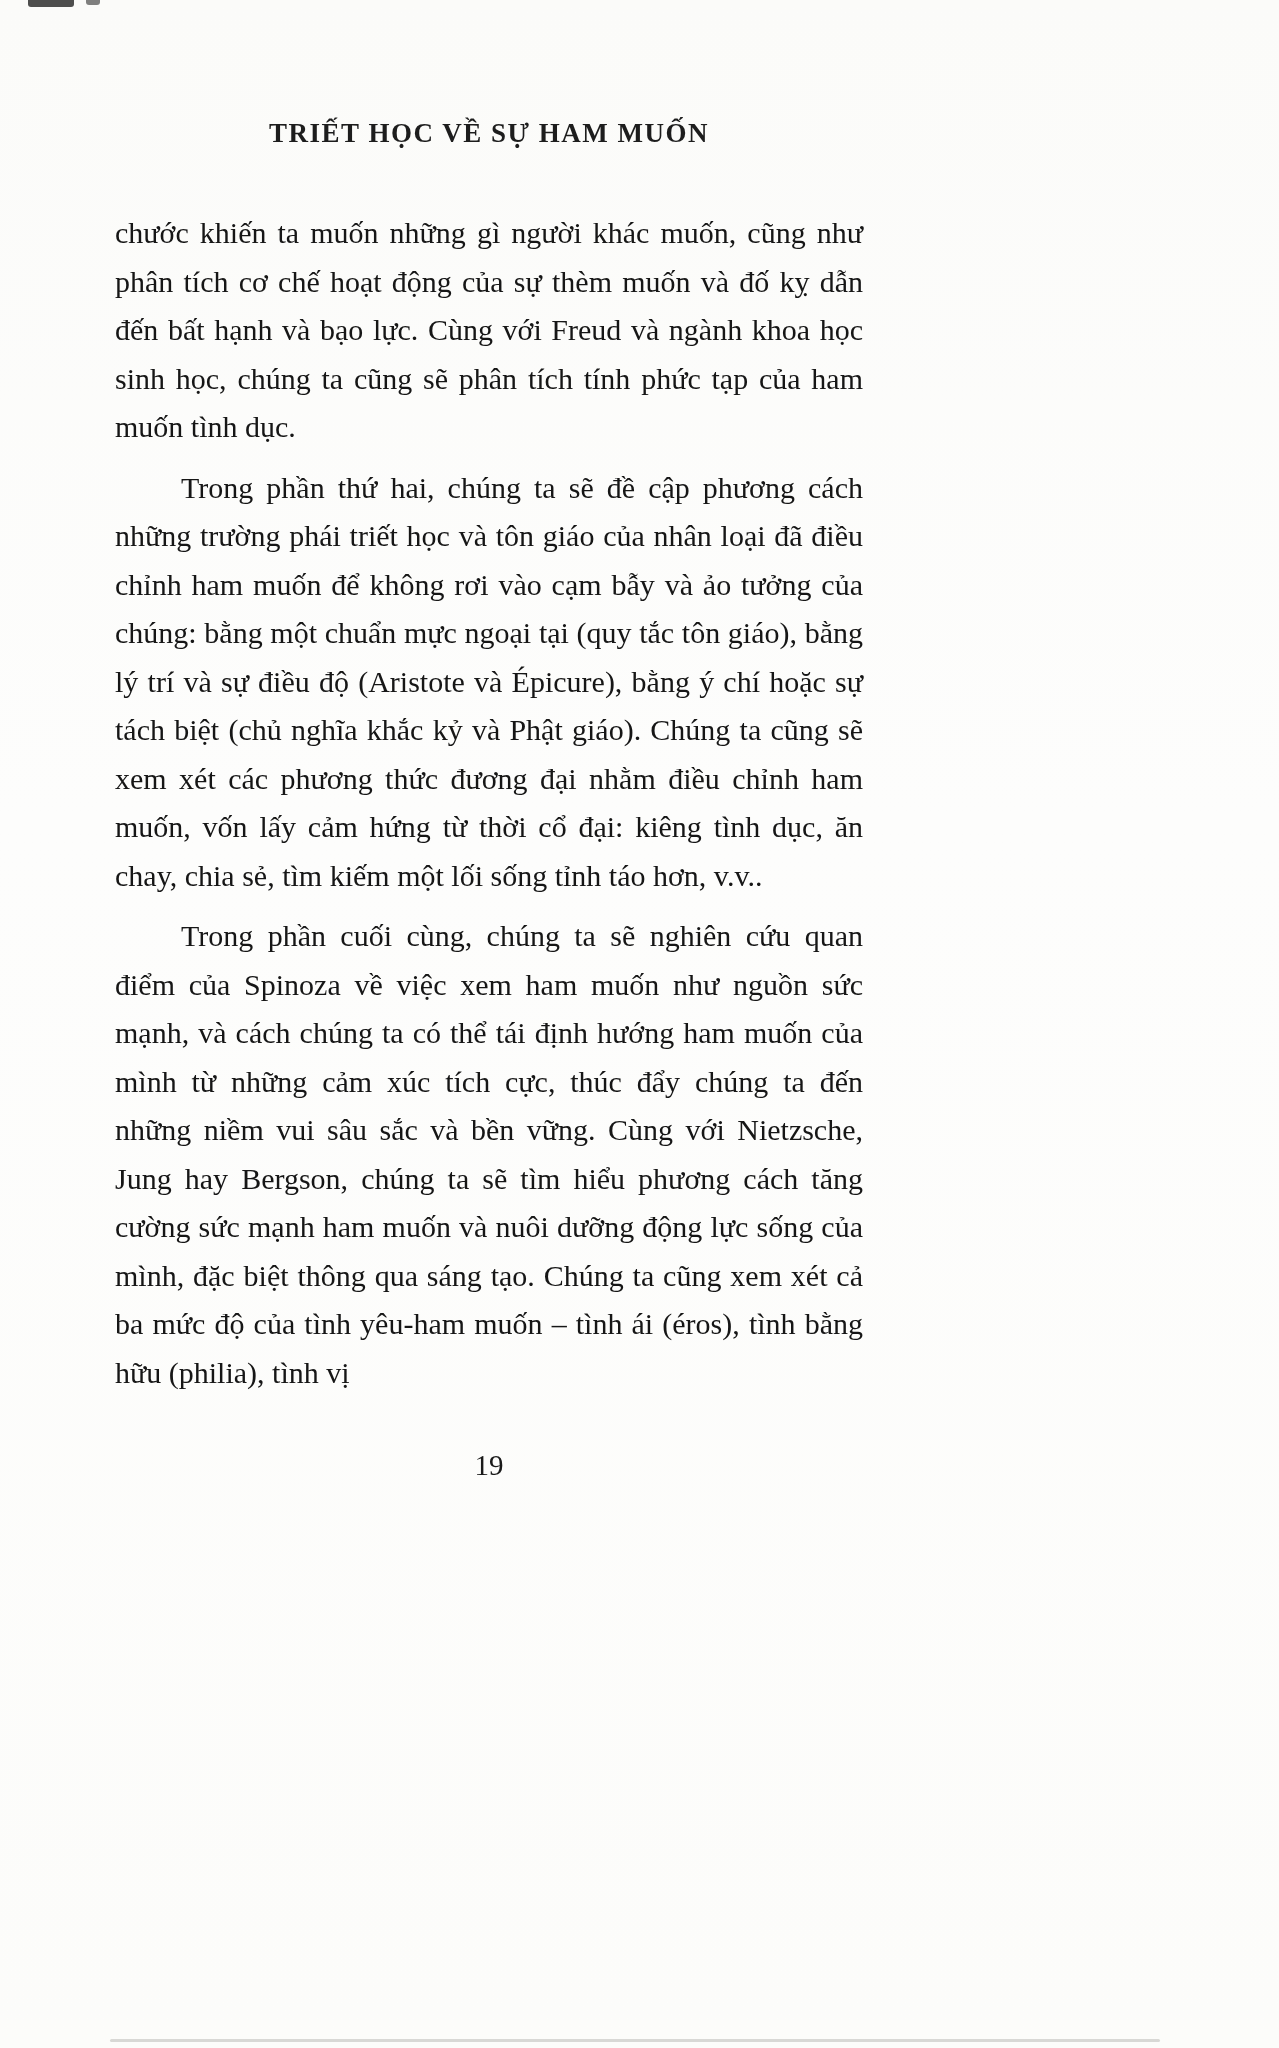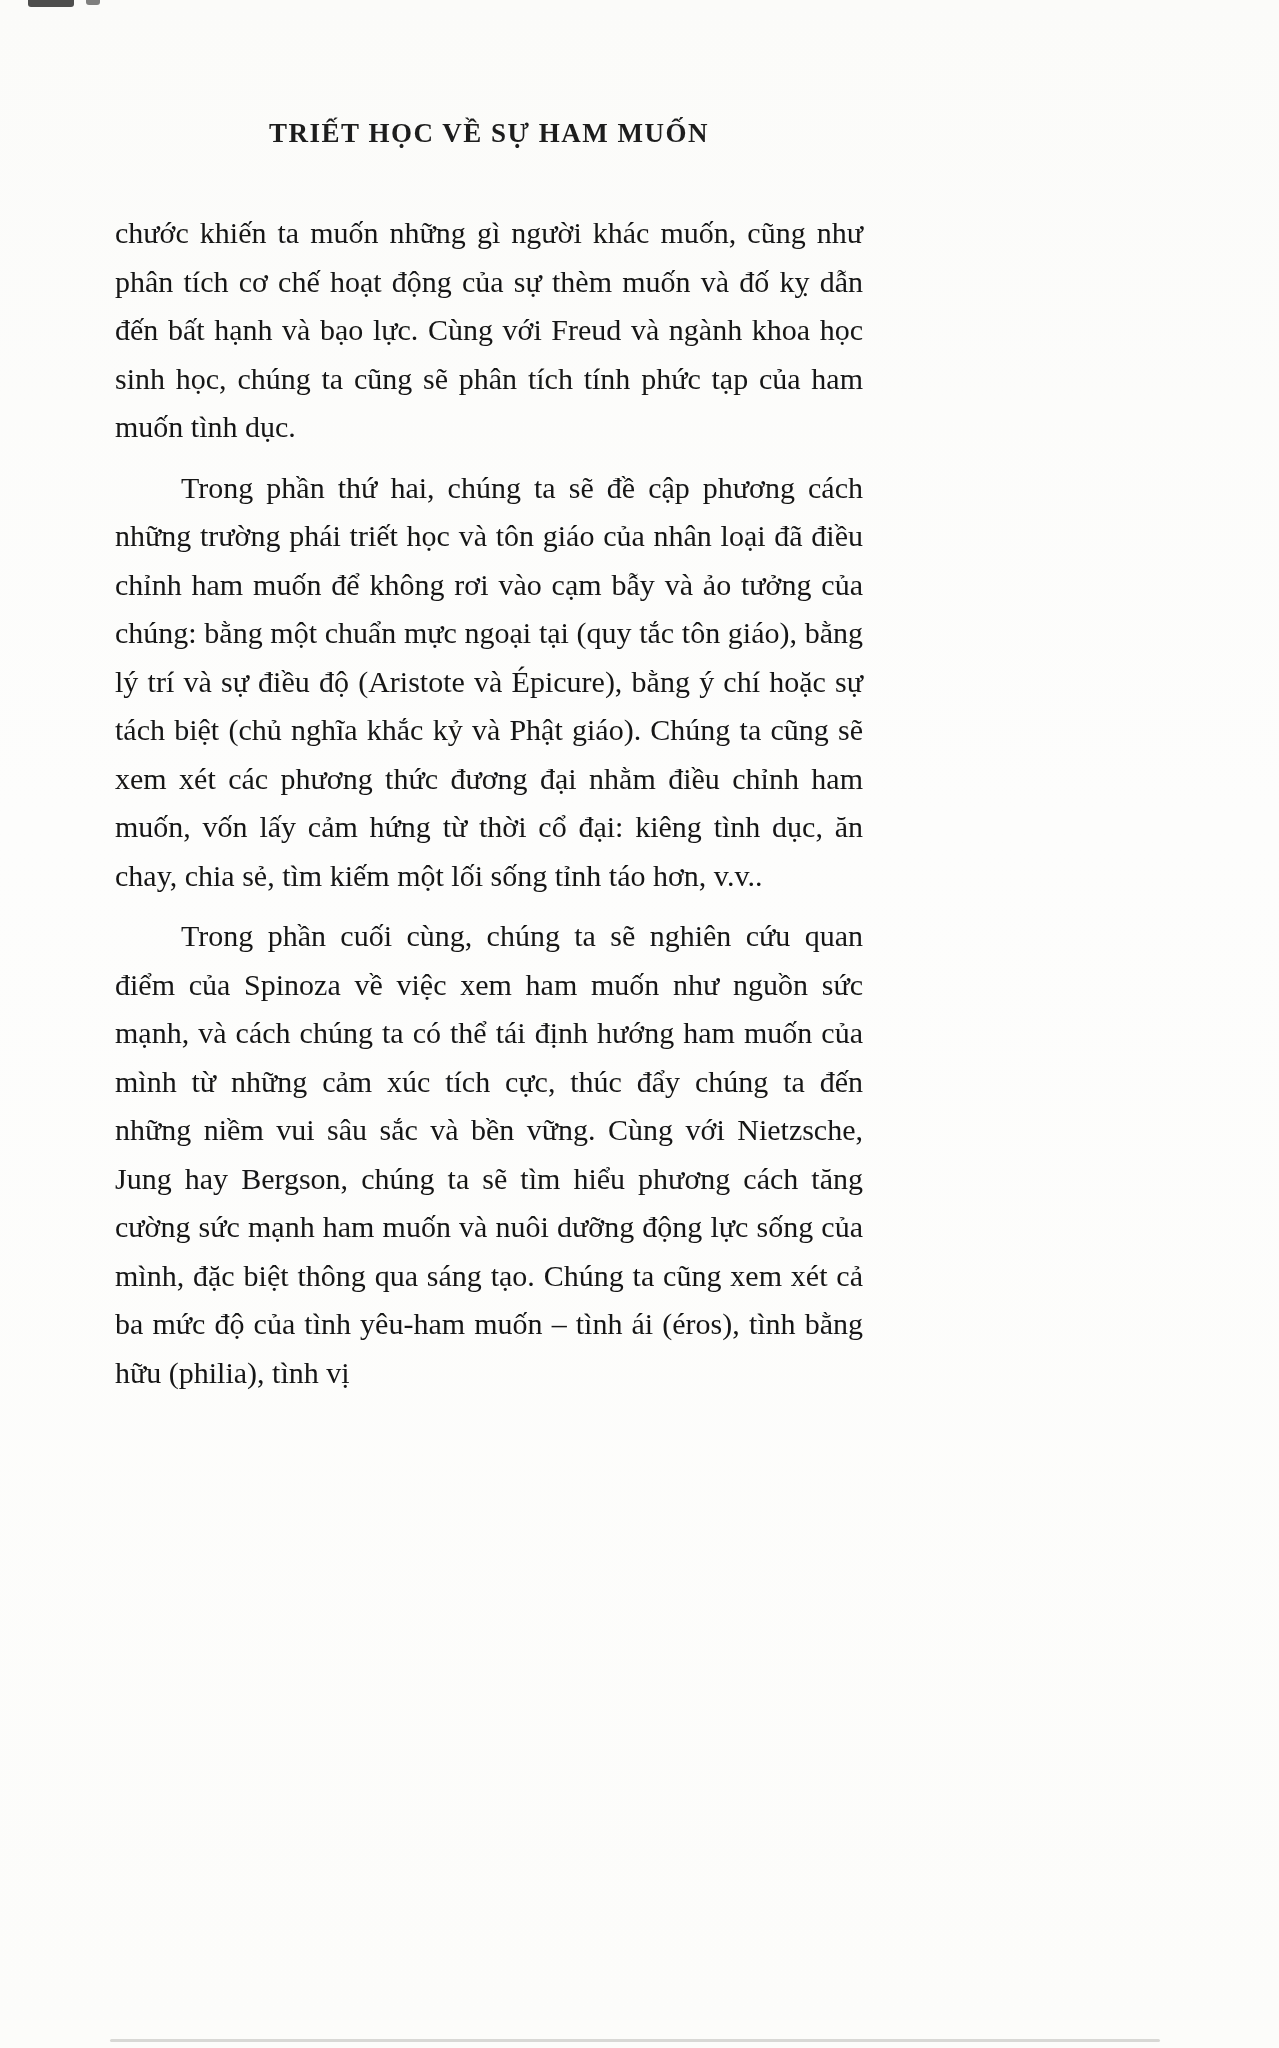--- a/index.html
+++ b/index.html
@@ -98,18 +98,19 @@
   <div class="text-block">
 
     <div class="running-head">TRIẾT HỌC VỀ SỰ HAM MUỐN</div>
 
     <div class="body-text">
         <p><span>chước khiến ta muốn những gì người khác muốn, cũng như phân tích cơ chế hoạt động của sự thèm muốn và đố kỵ dẫn đến bất hạnh và bạo lực. Cùng với Freud và ngành khoa học sinh học, chúng ta cũng sẽ phân tích tính phức tạp của ham muốn tình dục.</span></p>
         <p class="indent"><span>Trong phần thứ hai, chúng ta sẽ đề cập phương cách những trường phái triết học và tôn giáo của nhân loại đã điều chỉnh ham muốn để không rơi vào cạm bẫy và ảo tưởng của chúng: bằng một chuẩn mực ngoại tại (quy tắc tôn giáo), bằng lý trí và sự điều độ (Aristote và Épicure), bằng ý chí hoặc sự tách biệt (chủ nghĩa khắc kỷ và Phật giáo). Chúng ta cũng sẽ xem xét các phương thức đương đại nhằm điều chỉnh ham muốn, vốn lấy cảm hứng từ thời cổ đại: kiêng tình dục, ăn chay, chia sẻ, tìm kiếm một lối sống tỉnh táo hơn, v.v..</span></p>
         <p class="indent"><span>Trong phần cuối cùng, chúng ta sẽ nghiên cứu quan điểm của Spinoza về việc xem ham muốn như nguồn sức mạnh, và cách chúng ta có thể tái định hướng ham muốn của mình từ những cảm xúc tích cực, thúc đẩy chúng ta đến những niềm vui sâu sắc và bền vững. Cùng với Nietzsche, Jung hay Bergson, chúng ta sẽ tìm hiểu phương cách tăng cường sức mạnh ham muốn và nuôi dưỡng động lực sống của mình, đặc biệt thông qua sáng tạo. Chúng ta cũng xem xét cả ba mức độ của tình yêu-ham muốn – </span><span class="italic">tình ái (éros), tình bằng hữu (philia), tình vị</span></p>
       </div>
 
+    <div class="page-number">19</div>
 
   </div>
 
   <div class="artifact-bottom"></div>
 
 </div>
 
 </body></html>

